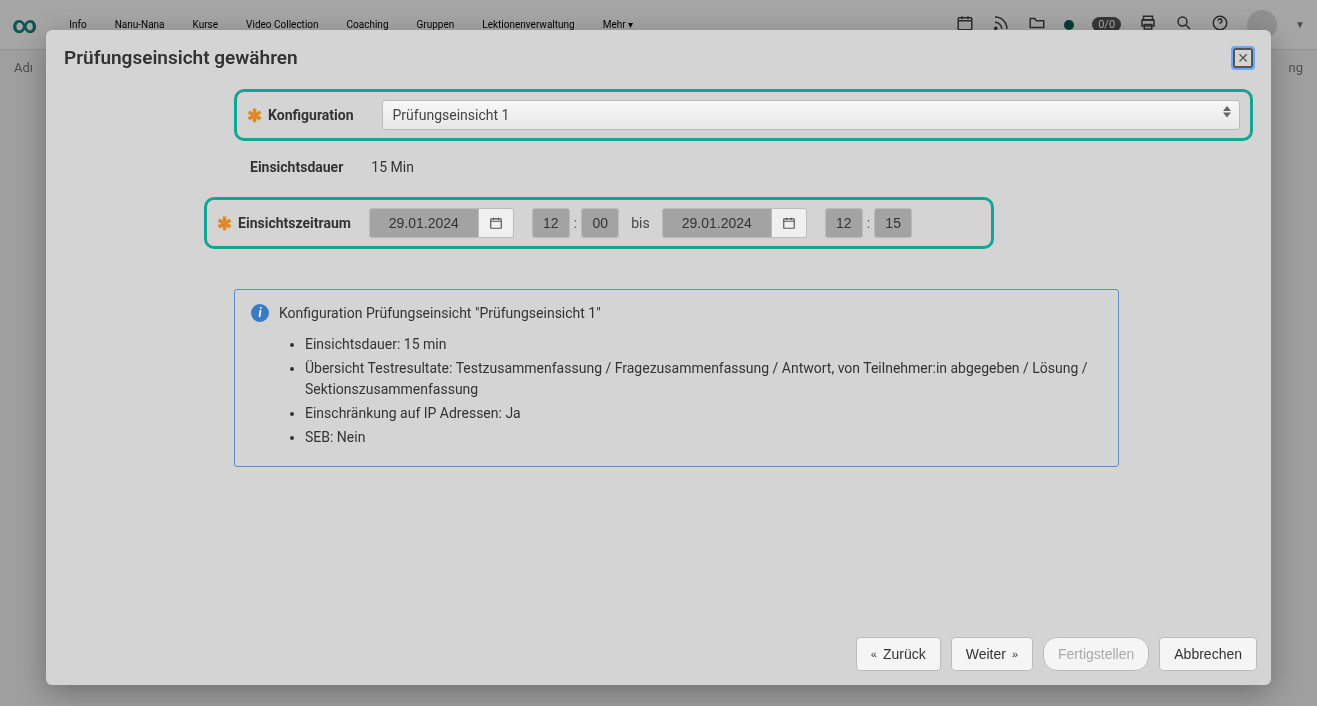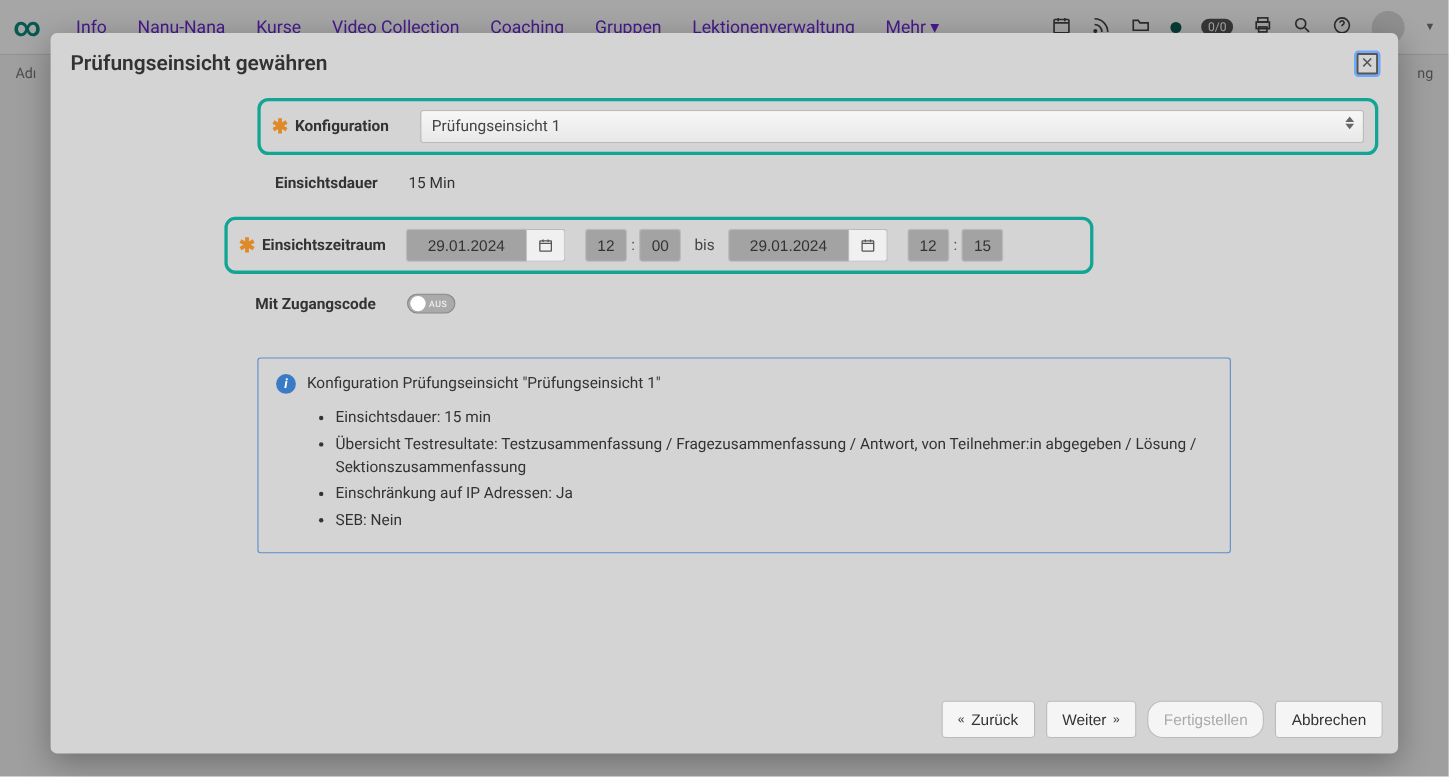--- a/index.html
+++ b/index.html
@@ -22,21 +22,21 @@
   align-items: center;
   padding: 0 12px;
 }
 .logo {
   color: #0a8a7a;
   font-size: 24px;
   font-weight: bold;
   margin-right: 20px;
 }
 .bg-nav-items { display: flex; gap: 4px; }
-.bg-nav-item { padding: 14px 12px; color: #6d28d9; font-size: 16px; }
+.bg-nav-item { padding: 14px 12px; color: #000000; font-size: 10px; }
 .bg-nav-icons { margin-left: auto; display: flex; gap: 18px; align-items: center; color: #444; }
 .bg-nav-icons svg { width: 18px; height: 18px; }
 .avatar-circle { width: 30px; height: 30px; border-radius: 50%; background: #ddd; }
 .badge-pill { background: #555; color:#fff; border-radius: 10px; padding: 1px 6px; font-size: 11px; }
 
 .overlay {
   position: absolute; inset: 0;
   background: rgba(0,0,0,0.35);
 }
 
@@ -348,27 +348,20 @@
                 </svg>
             </span>
           </span>
           <span style="width:18px;"></span>
           <input class="input-time" value="12" style="">
           <span class="time-sep">:</span>
           <input class="input-time" value="15" style="">
         </div>
       </div>
 
-      <div class="plain-row" style="margin-left:-2px;">
-        <span class="form-label">Mit Zugangscode</span>
-        <span class="toggle">
-          <span class="knob"></span>
-          <span class="txt">AUS</span>
-        </span>
-      </div>
 
       <div class="info-panel">
         <div class="info-head">
           <span class="info-icon">i</span>
           <span>Konfiguration Prüfungseinsicht "Prüfungseinsicht 1"</span>
         </div>
         <ul>
           <li>Einsichtsdauer: 15 min</li>
           <li>Übersicht Testresultate: Testzusammenfassung / Fragezusammenfassung / Antwort, von Teilnehmer:in abgegeben / Lösung / Sektionszusammenfassung</li>
           <li>Einschränkung auf IP Adressen: Ja</li>

